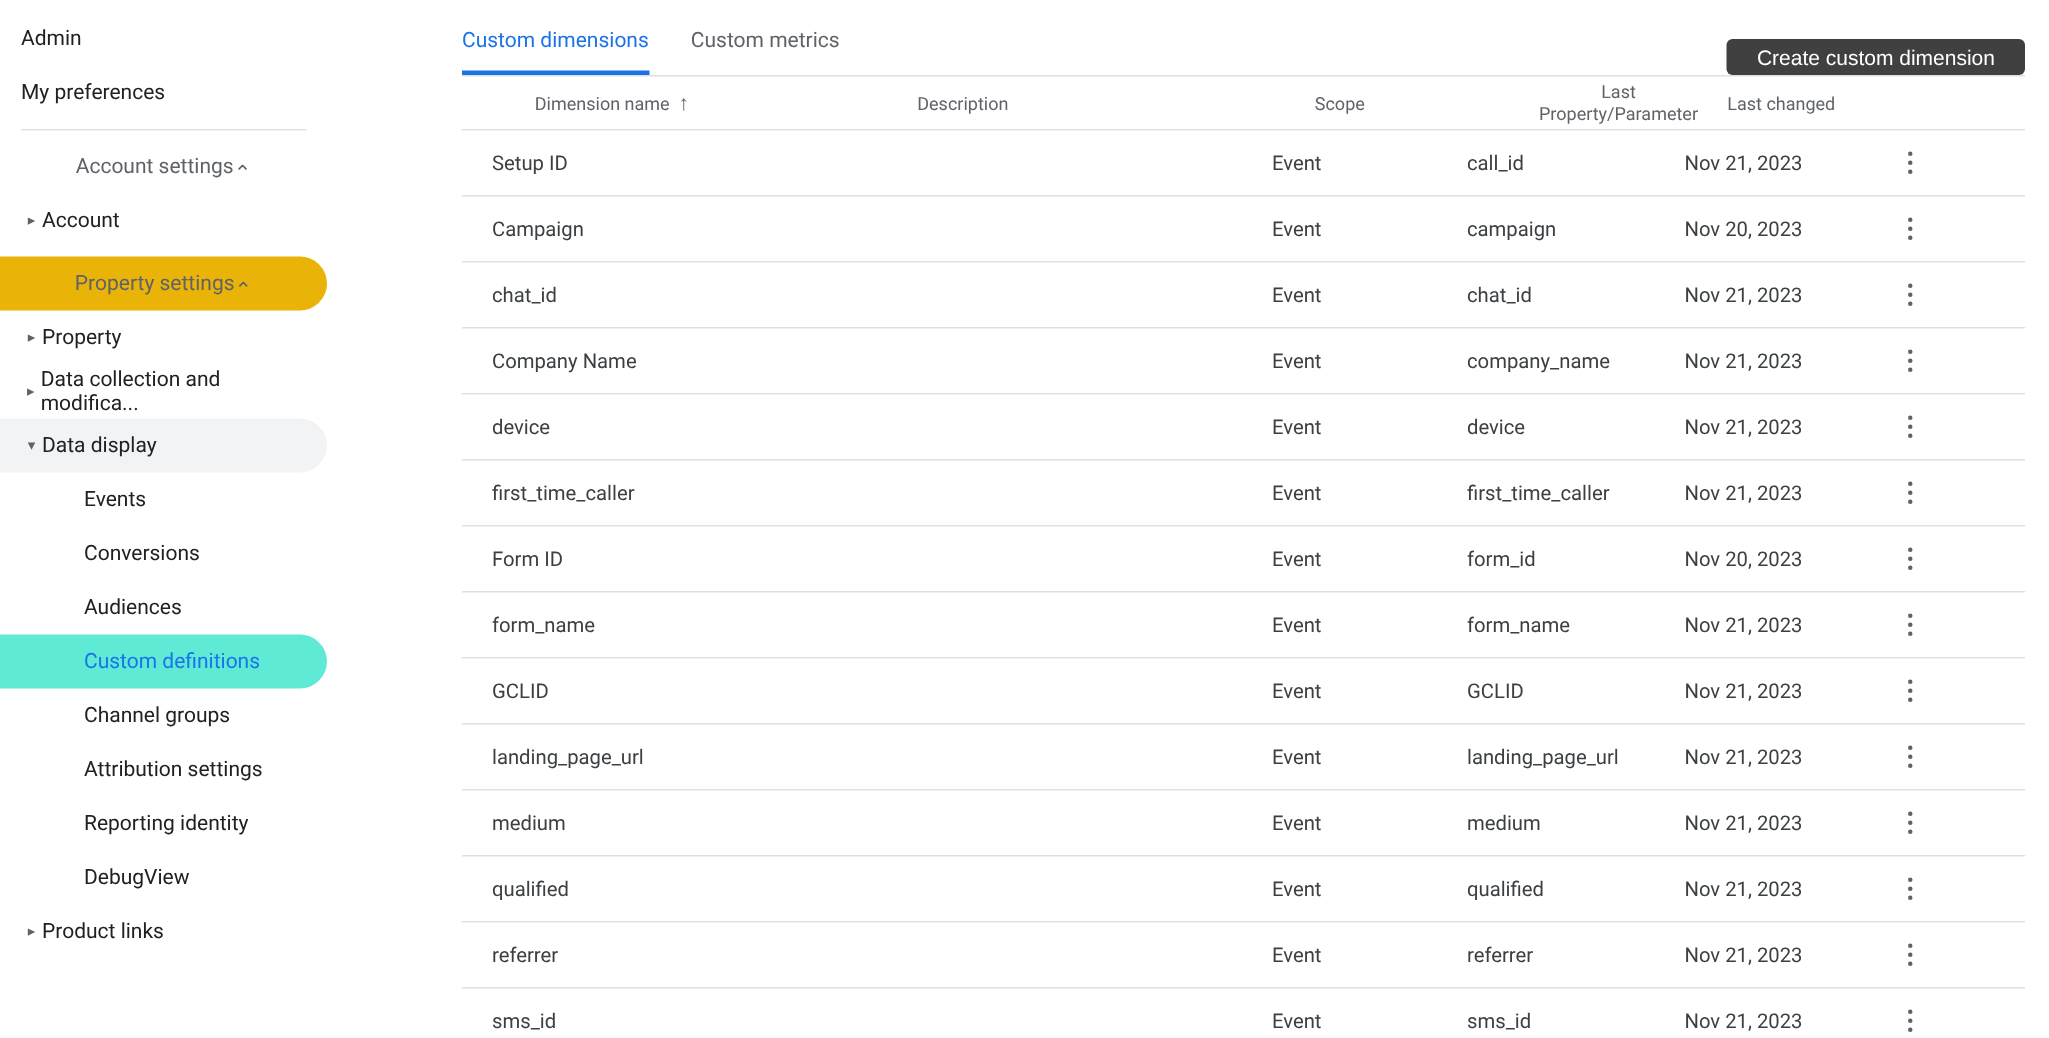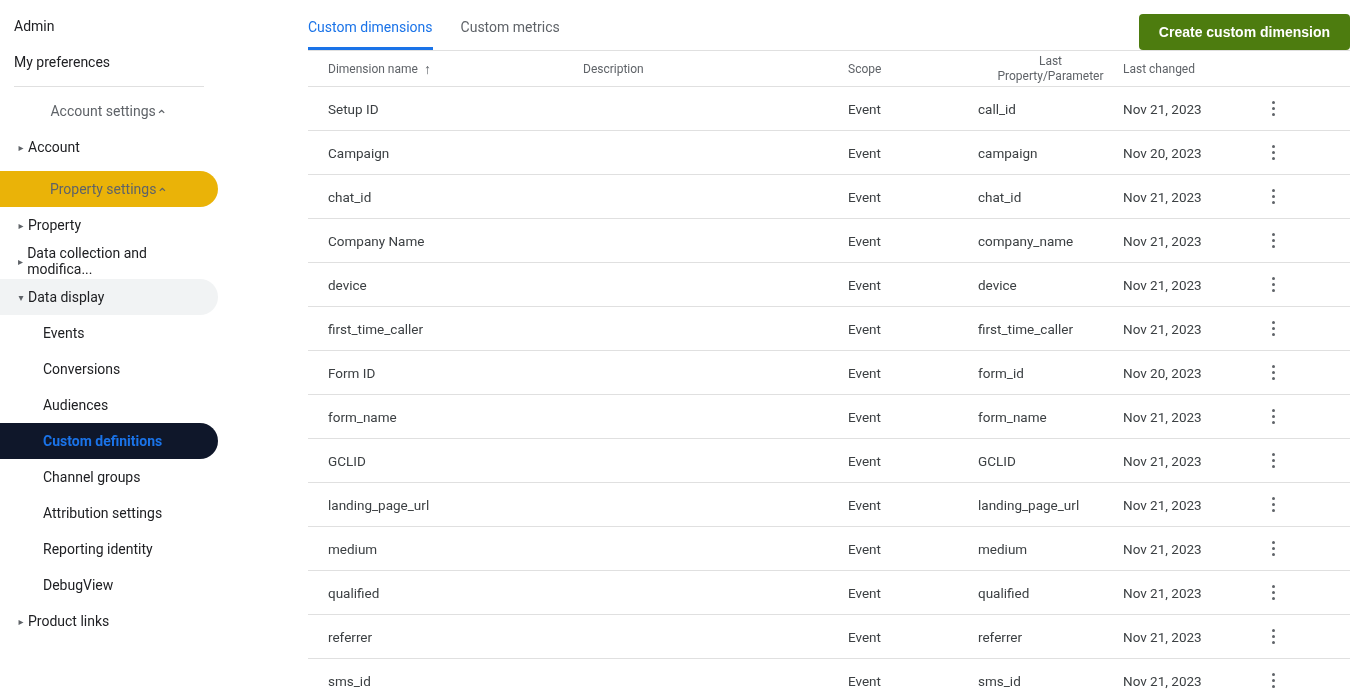--- a/index.html
+++ b/index.html
@@ -3,42 +3,42 @@
   <meta charset="utf-8">
   <style>
     * { margin: 0; padding: 0; box-sizing: border-box; }
     body { font-family: 'Google Sans', 'Roboto', Arial, sans-serif; font-size: 14px; color: #3c4043; background: #fff; width: 1366px; height: 692px; overflow: hidden; }
     .layout { display: flex; height: 100%; }
 
     
     .sidebar { width: 218px; padding-top: 8px; border-right: none; }
     .nav-item { display: flex; align-items: center; height: 36px; padding: 0 14px; cursor: pointer; font-size: 14px; color: #202124; border-radius: 0 18px 18px 0; }
     .nav-item.level0 { padding-left: 14px; }
-    .nav-item.level2 { padding-left: 43px; }
+    .nav-item.level2 { padding-left: 56px; }
     .nav-section { display: flex; align-items: center; justify-content: center; height: 36px; padding: 0 14px; cursor: pointer; color: #5f6368; font-size: 14px; border-radius: 0 18px 18px 0; }
     .nav-section.shaded { background: #eab308; }
     .nav-divider { border-top: 1px solid #e0e0e0; margin: 6px 14px; }
-    .nav-item.active { background: #0f172a; color: #1a73e8; font-weight: bold; }
+    .nav-item.active { background: #5eead4; color: #1a73e8; }
     .caret { font-size: 10px; color: #5f6368; display: inline-block; width: 14px; text-align: center; margin-right: 0; }
     .chev-up::before { content: "\2303"; font-size: 14px; color: #5f6368; position: relative; top: 4px; }
     .triangle-right::before { content: "\25B8"; font-size: 10px; color: #5f6368; }
     .triangle-down::before { content: "\25BE"; font-size: 10px; color: #5f6368; }
 
     
     .main { flex: 1; padding: 0 16px 0 90px; }
     .topbar { display: flex; align-items: flex-end; justify-content: space-between; height: 50px; }
     .tabs { display: flex; gap: 28px; height: 50px; align-items: flex-end; }
     .tab { padding: 0 0 12px 0; font-size: 14px; color: #5f6368; cursor: pointer; border-bottom: 3px solid transparent; }
     .tab.active { color: #1a73e8; border-bottom-color: #1a73e8; }
-    .create-btn { background: #4d7c0f; color: #fff; border: none; border-radius: 4px; height: 36px; padding: 0 20px; font-size: 14px; font-weight: 700; cursor: pointer; }
+    .create-btn { background: #404040; color: #fff; border: none; border-radius: 4px; height: 24px; padding: 0 20px; font-size: 14px; font-weight: 400; cursor: pointer; }
 
     
     .table { width: 100%; border-top: 1px solid #e0e0e0; }
     .thead, .trow { display: flex; align-items: center; border-bottom: 1px solid #e0e0e0; }
-    .thead { height: 36px; font-size: 12px; color: #5f6368; }
+    .thead { height: 36px; font-size: 12px; color: #5f6368; justify-content: center; }
     .trow { height: 44px; font-size: 13.5px; color: #3c4043; }
     .col-name { flex: 0 0 275px; padding-left: 20px; display: flex; align-items: center; gap: 6px; }
     .col-desc { flex: 0 0 265px; }
     .col-scope { flex: 0 0 130px; text-align: left; }
     .col-param { flex: 0 0 145px; text-align: left; }
     .col-date { flex: 0 0 130px; }
     .col-actions { flex: 0 0 40px; display: flex; justify-content: center; }
     .thead .col-param { text-align: center; line-height: 1.2; }
     .sort-arrow::before { content: "\2191"; font-size: 14px; color: #5f6368; }
     .more-btn { width: 24px; height: 24px; display: flex; align-items: center; justify-content: center; cursor: pointer; border-radius: 50%; }

